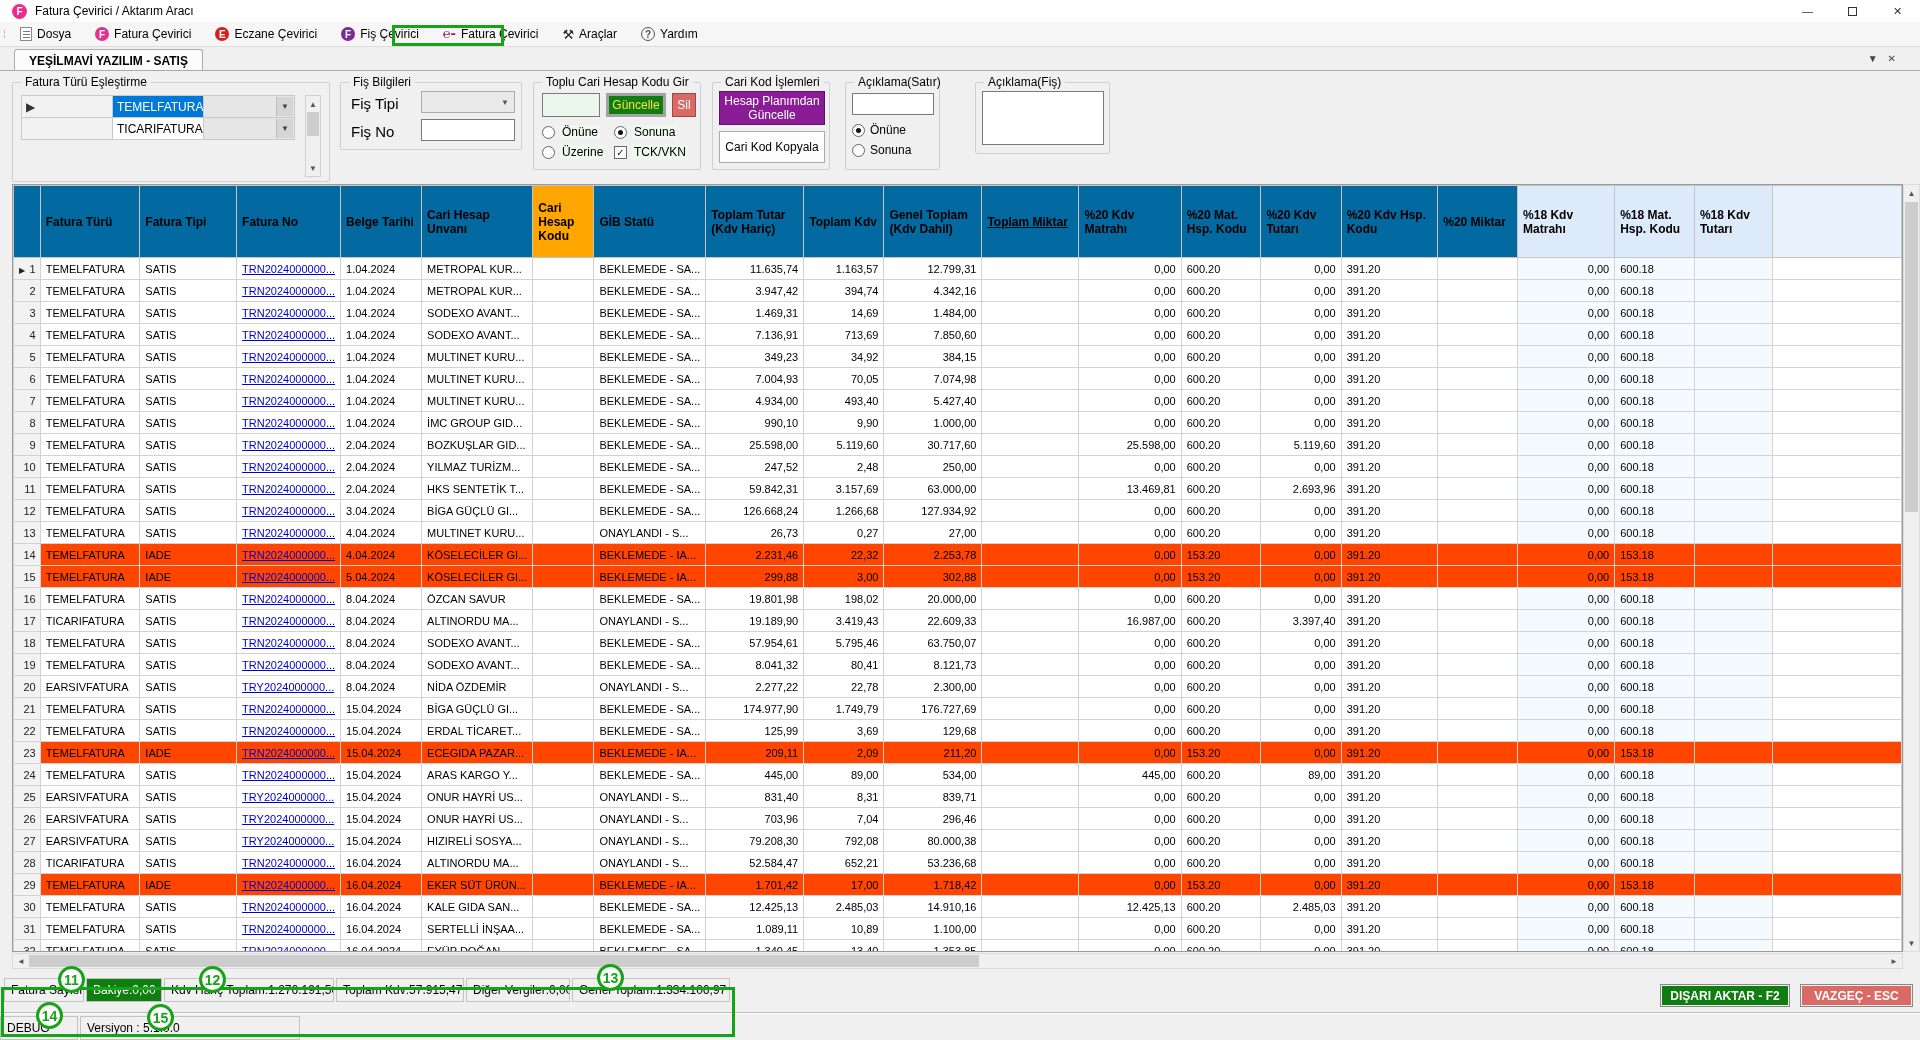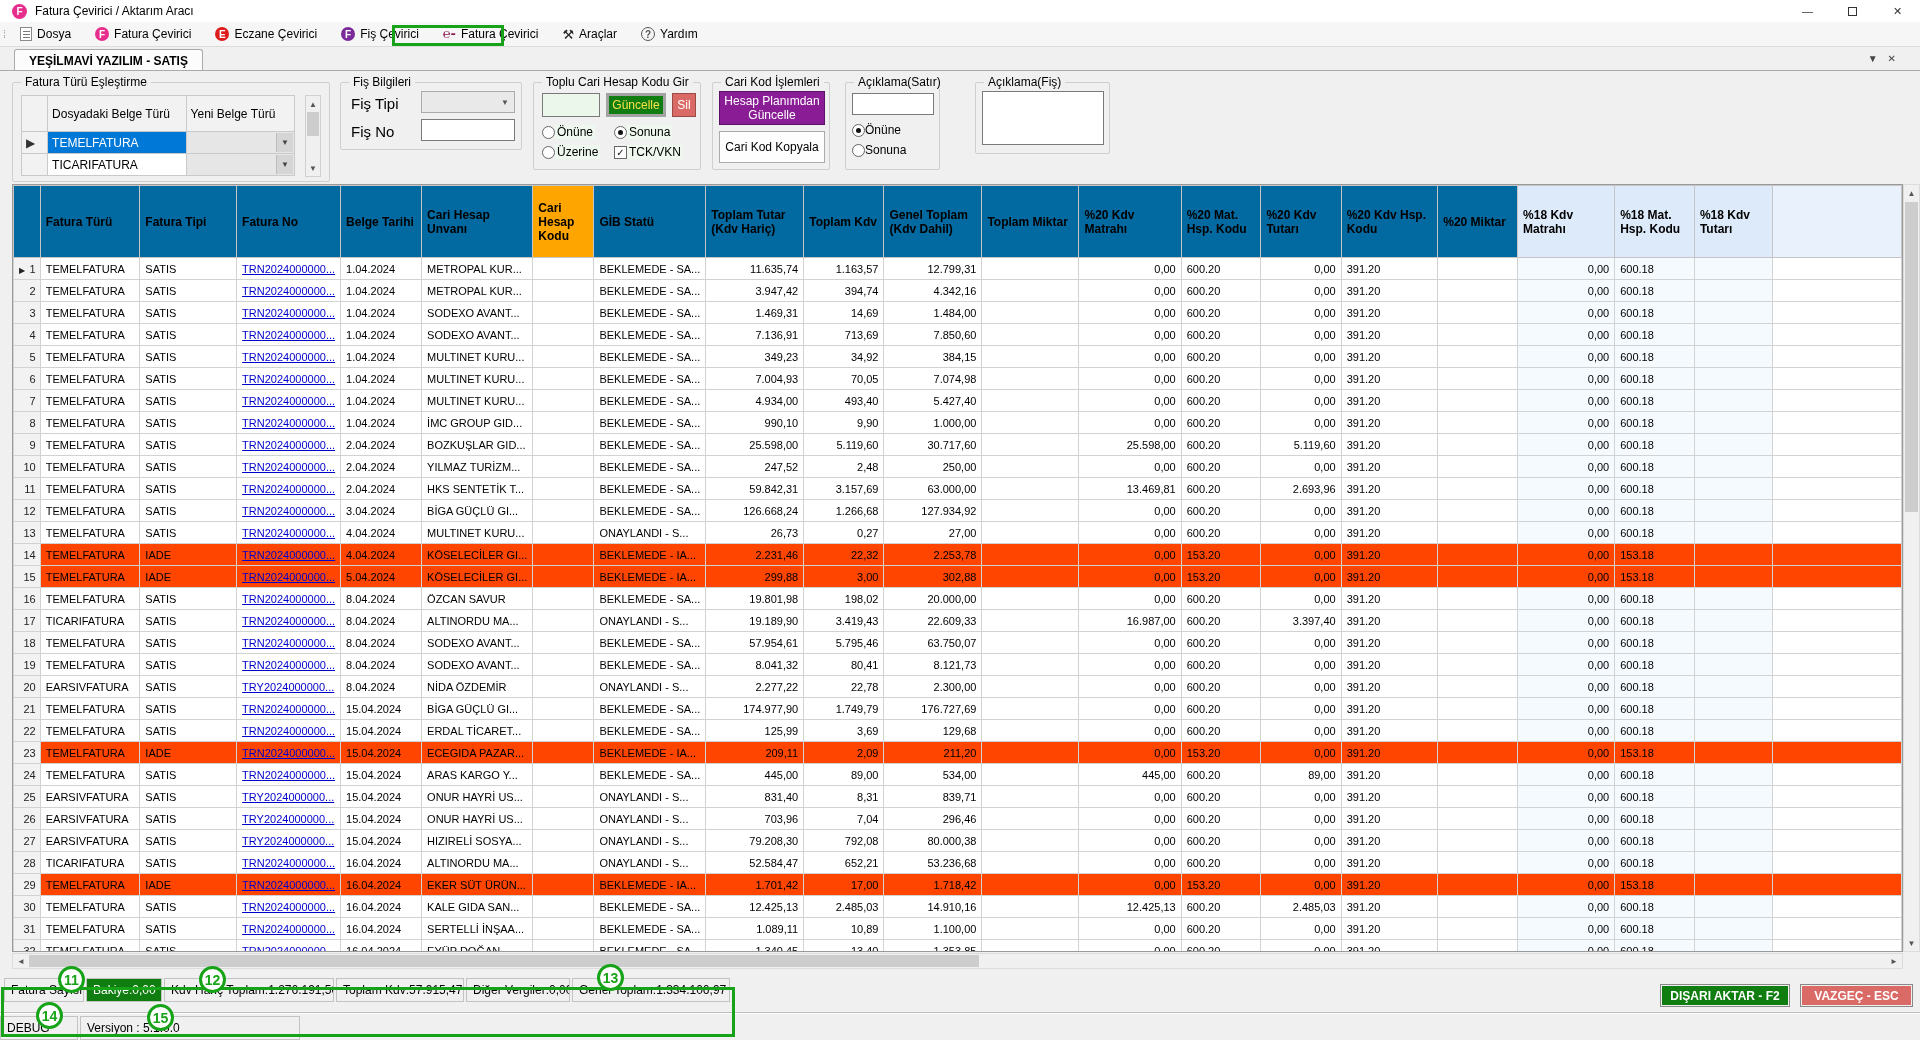--- a/index.html
+++ b/index.html
@@ -54,21 +54,21 @@
   .combo { position:absolute; height:22px; background:#e9e9e9; border:1px solid #ababab; }
   .combo .dd-btn { position:absolute; right:0; top:0; bottom:0; width:18px; display:flex; align-items:center; justify-content:center; font-size:8px; color:#555; }
   .textbox { position:absolute; height:22px; background:#fff; border:1px solid #7a7a7a; }
   .textbox.green { background:#eaf7ea; }
   .btn { position:absolute; display:flex; align-items:center; justify-content:center; text-align:center; border:1px solid #8a8a8a; font-size:12px; cursor:default; }
   .btn-green { background:#0f7d0f; color:#fde047; border:3px solid #a3a3a3; }
   .btn-red { background:#d96a66; color:#fff; border:1px solid #9c4a47; }
   .btn-purple { background:#8a1d96; color:#fff; border:1px solid #5c1168; }
   .btn-plain { background:#fdfdfd; color:#000; border:1px solid #ababab; }
 
-  .radio-row { position:absolute; display:flex; align-items:center; font-size:12px; }
+  .radio-row { position:absolute; display:flex; align-items:center; gap:5px; font-size:12px; }
   .radio-row .lbl { background:#eef8ee; padding:0 2px; }
   .radio { width:13px; height:13px; border:1px solid #666; border-radius:50%; background:#fff; position:relative; }
   .radio.checked::after { content:""; position:absolute; left:3px; top:3px; width:5px; height:5px; border-radius:50%; background:#111; }
   .checkbox { width:13px; height:13px; border:1px solid #666; background:#fff; display:flex; align-items:center; justify-content:center; font-size:10px; color:#111; }
   .tarea { position:absolute; background:#fff; border:1px solid #7a7a7a; }
 
   
   #gridwrap { left:12px; top:184px; width:1891px; height:768px; overflow:hidden; border:1px solid #9a9a9a; background:#f0f0f0; }
   #grid { border-collapse:collapse; table-layout:fixed; background:#fff; }
   #grid th { background:#0369a1; font-size:12px; font-weight:bold; text-align:left; vertical-align:middle; padding:2px 5px; border:1px solid #c5c5c5; height:72px; white-space:normal; overflow:hidden; }
@@ -159,25 +159,20 @@
     <span>▼</span>
     <span>✕</span>
   </div>
 </div>
 <div id="tabpage" class="abs"></div>
 
 <div class="groupbox" style="left:12px;top:82px;width:318px;height:100px">
   <span class="gb-title">Fatura Türü Eşleştirme</span>
   <table id="minigrid">
     <tbody>
-        <tr>
-      <th style="width:26px"></th>
-      <th style="width:138px">Dosyadaki Belge Türü</th>
-      <th style="width:108px">Yeni Belge Türü</th>
-    </tr>
     <tr>
       <td class="mg-ind">▶</td>
       <td class="mg-sel">TEMELFATURA</td>
       <td class="mg-dd">
             <span class="dd-btn">▼</span>
           </td>
     </tr>
     <tr>
       <td class="mg-ind"></td>
       <td>TICARIFATURA</td>
@@ -259,21 +254,21 @@
           <th class=" " style="width: 100px;">Fatura Türü</th>
           <th class=" " style="width: 100px;">Fatura Tipi</th>
           <th class=" " style="width: 100px;">Fatura No</th>
           <th class=" " style="width: 82px;">Belge Tarihi</th>
           <th class=" " style="width: 100px;">Cari Hesap Unvanı</th>
           <th class=" h-orange" style="width: 62px;">Cari Hesap Kodu</th>
           <th class=" " style="width: 88px;">GİB Statü</th>
           <th class=" " style="width: 100px; margin-top: 13px;">Toplam Tutar (Kdv Hariç)</th>
           <th class=" " style="width: 82px;">Toplam Kdv</th>
           <th class=" " style="width: 100px;">Genel Toplam (Kdv Dahil)</th>
-          <th class=" " style="width: 100px;">Toplam Miktar</th>
+          <th class=" " style="width: 100px; text-decoration: underline;">Toplam Miktar</th>
           <th class=" " style="width: 105px;">%20 Kdv Matrahı</th>
           <th class=" " style="width: 82px;">%20 Mat. Hsp. Kodu</th>
           <th class=" " style="width: 82px;">%20 Kdv Tutarı</th>
           <th class=" " style="width: 100px;">%20 Kdv Hsp. Kodu</th>
           <th class=" " style="width: 82px;">%20 Miktar</th>
           <th class=" p18 " style="width: 100px;">%18 Kdv Matrahı</th>
           <th class="p18 " style="width: 82px;">%18 Mat. Hsp. Kodu</th>
           <th class=" p18 " style="width: 80px;">%18 Kdv Tutarı</th>
           <th class="filler filler" style="width: 137px;"></th>
         </tr>

